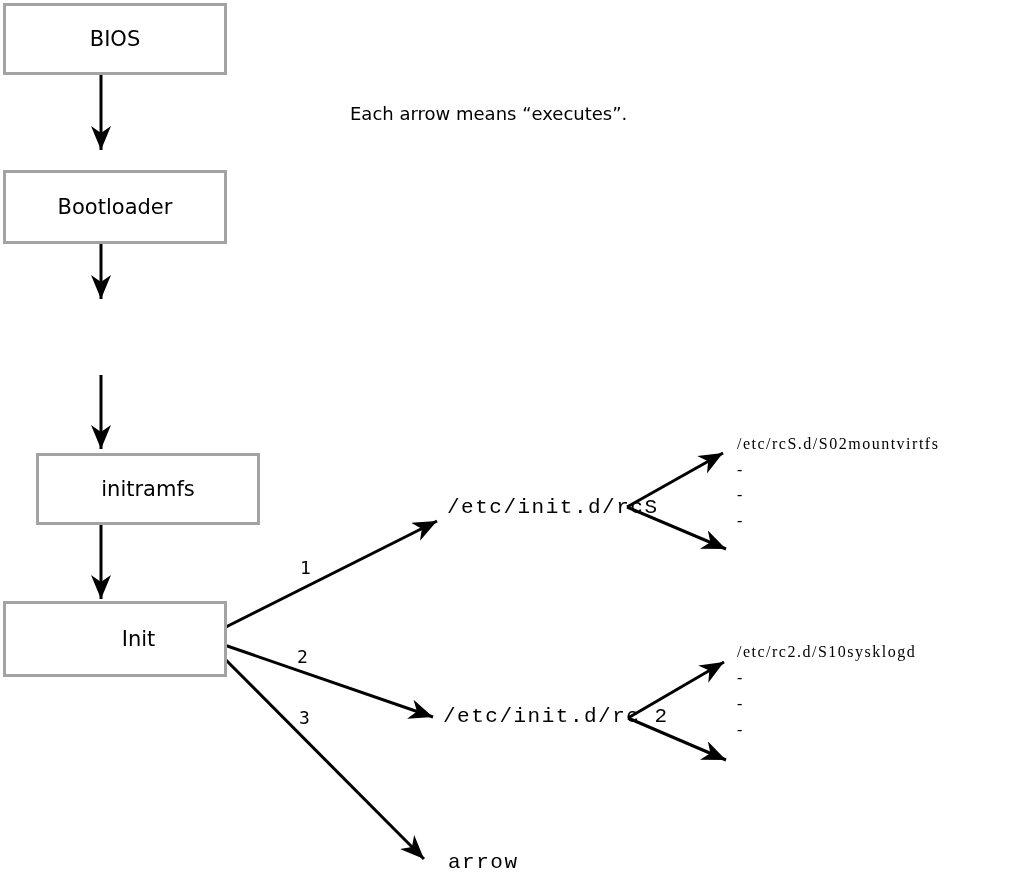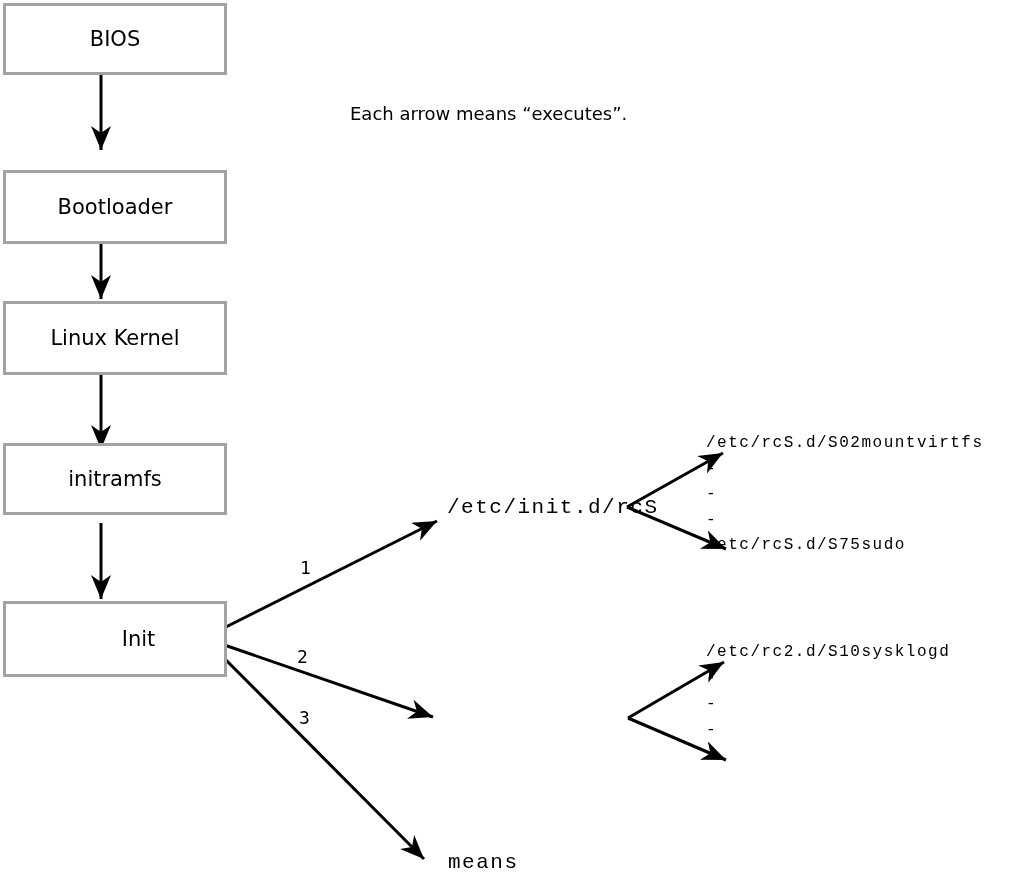--- a/index.html
+++ b/index.html
@@ -28,21 +28,21 @@
     display:flex;
     align-items:center;
     justify-content:center;
     font-size:21px;
     line-height:1;
     white-space:nowrap;
   }
   .box-bios{top:3px;height:72px;}
   .box-bootloader{top:152px;height:74px;margin-top:18px;}
   .box-kernel{top:301px;height:74px;}
-  .box-initramfs{top:443px;height:72px;}
+  .box-initramfs{top:453px;height:72px;margin-left:33px;}
   .box-init{top:601px;height:76px;padding-left:47px;}
   .caption{
     position:absolute;
     left:350px;
     top:103px;
     font-size:18px;
     line-height:22px;
     white-space:nowrap;
   }
   .mono{
@@ -60,22 +60,22 @@
     position:absolute;
   }
   .lbl-rcs{left:447px;top:497px;}
   .lbl-rc2{left:443px;top:706px;}
   .lbl-getty{left:448px;top:852px;}
   .num-1{left:300px;top:558px;}
   .num-2{left:297px;top:647px;}
   .num-3{left:299px;top:708px;}
   .script-list{
     position:absolute;
-    left:706px;
-    font-family:Liberation Mono, monospace;
+    left:737px;
+    font-family:Liberation Serif, serif;
     font-size:16px;
     letter-spacing:1.5px;
     white-space:nowrap;
   }
   .script-list div{height:25.5px;line-height:25.5px;}
   .list-rcs{top:431px;}
   .list-rc2{top:639px;}
   .list-rc2 div{height:26px;line-height:26px;}
 </style>
 </head>
@@ -107,43 +107,40 @@
   </svg>
 
   <div class="caption">Each arrow means “executes”.</div>
 
   <div class="box box-bios">
     <span>BIOS</span>
   </div>
   <div class="box box-bootloader">
     <span>Bootloader</span>
   </div>
-  <div class="box box-kernel">
-    <span>Linux Kernel</span>
-  </div>
   <div class="box box-initramfs">
     <span>initramfs</span>
   </div>
   <div class="box box-init">
     <span>Init</span>
   </div>
 
   <div class="branch-num num-1">1</div>
   <div class="branch-num num-2">2</div>
   <div class="branch-num num-3">3</div>
 
   <div class="mono lbl-rcs">/etc/init.d/rcS</div>
-  <div class="mono lbl-getty">means</div>
+  <div class="mono lbl-rc2">/etc/init.d/rc 2</div>
+  <div class="mono lbl-getty">arrow</div>
 
   <div class="script-list list-rcs">
     <div>/etc/rcS.d/S02mountvirtfs</div>
     <div>-</div>
     <div>-</div>
     <div>-</div>
-    <div>/etc/rcS.d/S75sudo</div>
   </div>
 
   <div class="script-list list-rc2">
     <div>/etc/rc2.d/S10sysklogd</div>
     <div>-</div>
     <div>-</div>
     <div>-</div>
   </div>
 
 </div>

